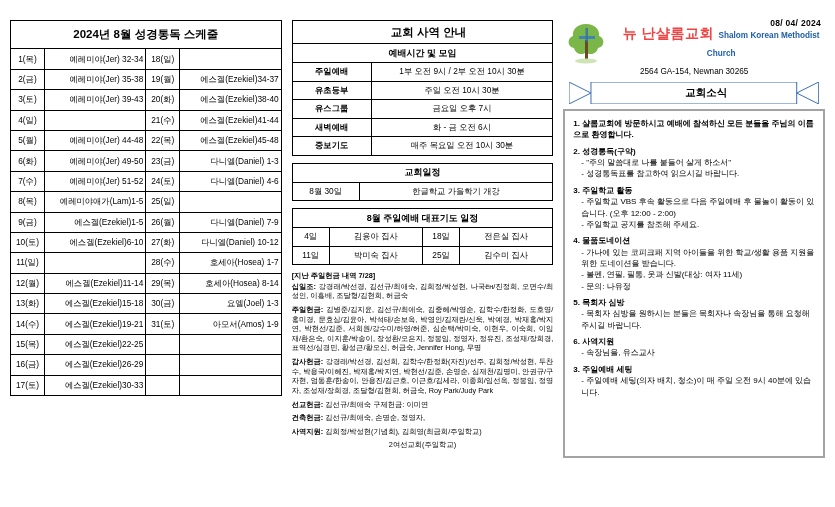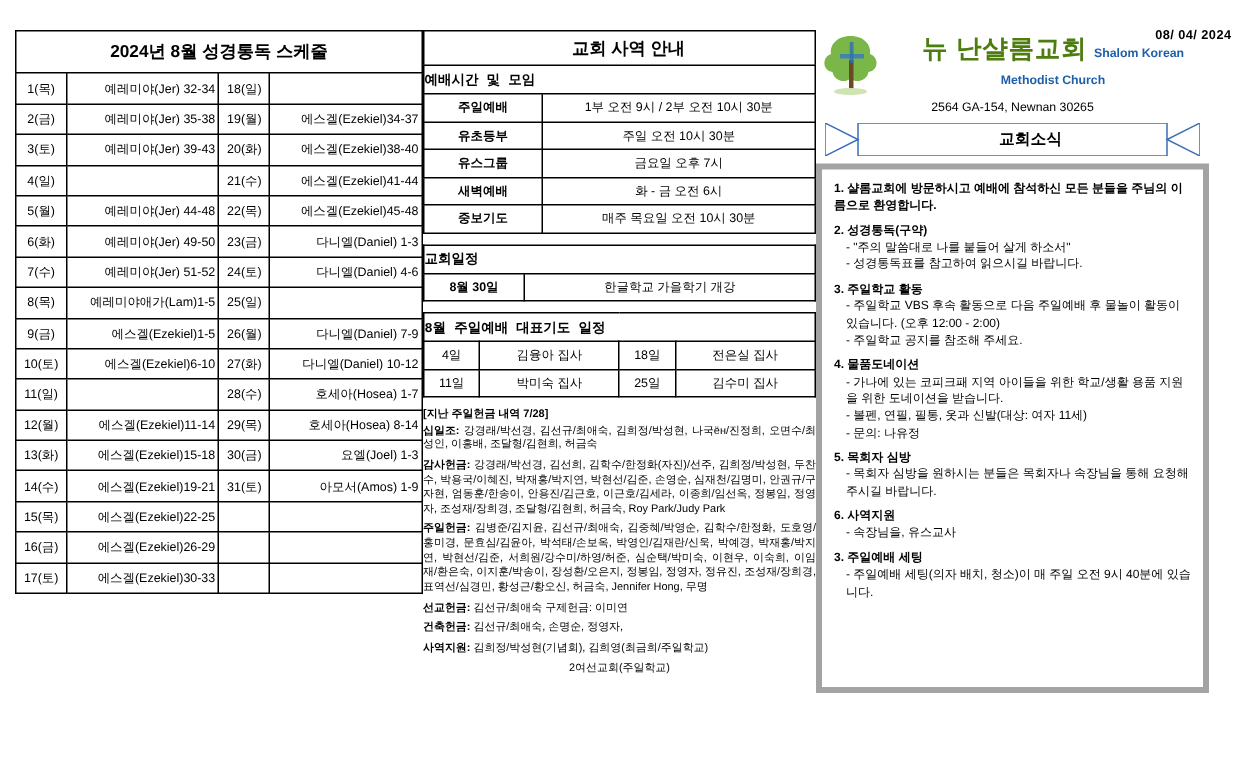--- a/index.html
+++ b/index.html
@@ -25,20 +25,21 @@
   .date-top {
     position: absolute;
     top: 18px;
     right: 14px;
     font-size: 8.5px;
     font-weight: bold;
     letter-spacing: 0.3px;
   }
   .cols {
     display: flex;
+    gap: 10px;
     margin-top: 14px;
   }
   .col-left { width: 272px; }
   .col-mid  { width: 262px; }
   .col-right{ width: 262px; }
 
   
   table {
     border-collapse: collapse;
     width: 100%;
@@ -64,33 +65,32 @@
   
   .mid-title {
     text-align: center;
     font-size: 11.5px;
     font-weight: bold;
     border: 1px solid #000;
     border-bottom: none;
     padding: 4px 0 3px 12px;
   }
   .sub-head td {
-    text-align: left;
+    text-align: center;
     font-weight: bold;
     font-size: 9px;
     padding: 2.5px 0;
-    font-family: Liberation Mono, monospace;
   }
   .svc td { height: 15.5px; }
   .svc .lbl { width: 74px; text-align: center; font-weight: bold; }
   .svc .val { text-align: center; }
   .gap { height: 7px; }
 
   .sched-mid td { height: 15.5px; text-align: center; }
-  .sched-mid .c1 { width: 62px; font-weight: bold; margin-top: 36px; }
+  .sched-mid .c1 { width: 62px; font-weight: normal; margin-top: 36px; }
   .sched-mid .c2 { }
 
   .duty td { height: 15.5px; text-align: center; }
   .duty .d1 { width: 32px; }
   .duty .d2 { width: 88px; }
   .duty .d3 { width: 32px; }
   .duty .d4 { width: 88px; text-align: center; }
 
   .note-block {
     margin-top: 6px;
@@ -112,23 +112,23 @@
   .church-head {
     display: flex;
     align-items: center;
     gap: 8px;
     justify-content: center;
     margin-bottom: 2px;
   }
   .logo { width: 46px; height: 44px; flex: none; }
   .church-names { text-align: center; }
   .kname {
-    font-size: 17px;
-    font-weight: bold;
-    color: #4d7c0f;
+    font-size: 14px;
+    font-weight: bold;
+    color: #ef4444;
     letter-spacing: 0.5px;
     line-height: 1.1;
     margin-top: 10px;
   }
   .ename {
     font-size: 8.2px;
     font-weight: bold;
     color: #1f5fa9;
     margin-top: 2px;
   }
@@ -149,21 +149,21 @@
     inset: 0;
     display: flex;
     align-items: center;
     justify-content: center;
     font-size: 10.5px;
     font-weight: bold;
     color: #000;
     padding-left: 24px;
   }
   .news-box {
-    border: 4px solid #a3a3a3;
+    border: 2px solid #a3a3a3;
     padding: 7px 8px 8px 8px;
     font-size: 8px;
     line-height: 1.42;
     min-height: 330px;
   }
   .news-item { margin-bottom: 5px; }
   .news-item .n-title { font-weight: bold; }
   .news-item .n-body { display: block; padding-left: 8px; }
 </style>
 </head>
@@ -360,26 +360,26 @@
         </tbody>
       </table>
 
       <div class="note-block">
         <div class="hd">[지난 주일헌금 내역 7/28]</div>
         <p>
           <span class="lead">십일조:</span>
           <span>강경래/박선경, 김선규/최애숙, 김희정/박성현, 나국ён/진정희, 오면수/최성인, 이흥배, 조달형/김현희, 허금숙</span>
         </p>
         <p>
+          <span class="lead">주일헌금:</span>
+          <span>김병준/김지윤, 김선규/최애숙, 김중혜/박영순, 김학수/한정화, 도호영/홍미경, 문효심/김윤아, 박석태/손보옥, 박영인/김재란/신욱, 박예경, 박재홍/박지연, 박현선/김준, 서희원/강수미/하영/허준, 심순택/박미숙, 이현우, 이숙희, 이임재/환은숙, 이지훈/박송이, 장성환/오은지, 정봉임, 정영자, 정유진, 조성재/장희경, 표역선/심경민, 황성근/황오신, 허금숙, Jennifer Hong, 무명</span>
+        </p>
+        <p>
           <span class="lead">감사헌금:</span>
           <span>강경래/박선경, 김선희, 김학수/한정화(자진)/선주, 김희정/박성현, 두찬수, 박용국/이혜진, 박재홍/박지연, 박현선/김준, 손영순, 심재천/김명미, 안권규/구자현, 엄동훈/한송이, 안용진/김근호, 이근호/김세라, 이종희/임선옥, 정봉임, 정영자, 조성재/장희경, 조달형/김현희, 허금숙, Roy Park/Judy Park</span>
-        </p>
-        <p>
-          <span class="lead">주일헌금:</span>
-          <span>김병준/김지윤, 김선규/최애숙, 김중혜/박영순, 김학수/한정화, 도호영/홍미경, 문효심/김윤아, 박석태/손보옥, 박영인/김재란/신욱, 박예경, 박재홍/박지연, 박현선/김준, 서희원/강수미/하영/허준, 심순택/박미숙, 이현우, 이숙희, 이임재/환은숙, 이지훈/박송이, 장성환/오은지, 정봉임, 정영자, 정유진, 조성재/장희경, 표역선/심경민, 황성근/황오신, 허금숙, Jennifer Hong, 무명</span>
         </p>
         <p>
           <span class="lead">선교헌금:</span>
           <span>김선규/최애숙     구제헌금: 이미연</span>
         </p>
         <p>
           <span class="lead">건축헌금:</span>
           <span>김선규/최애숙, 손명순, 정영자,</span>
         </p>
         <p>

